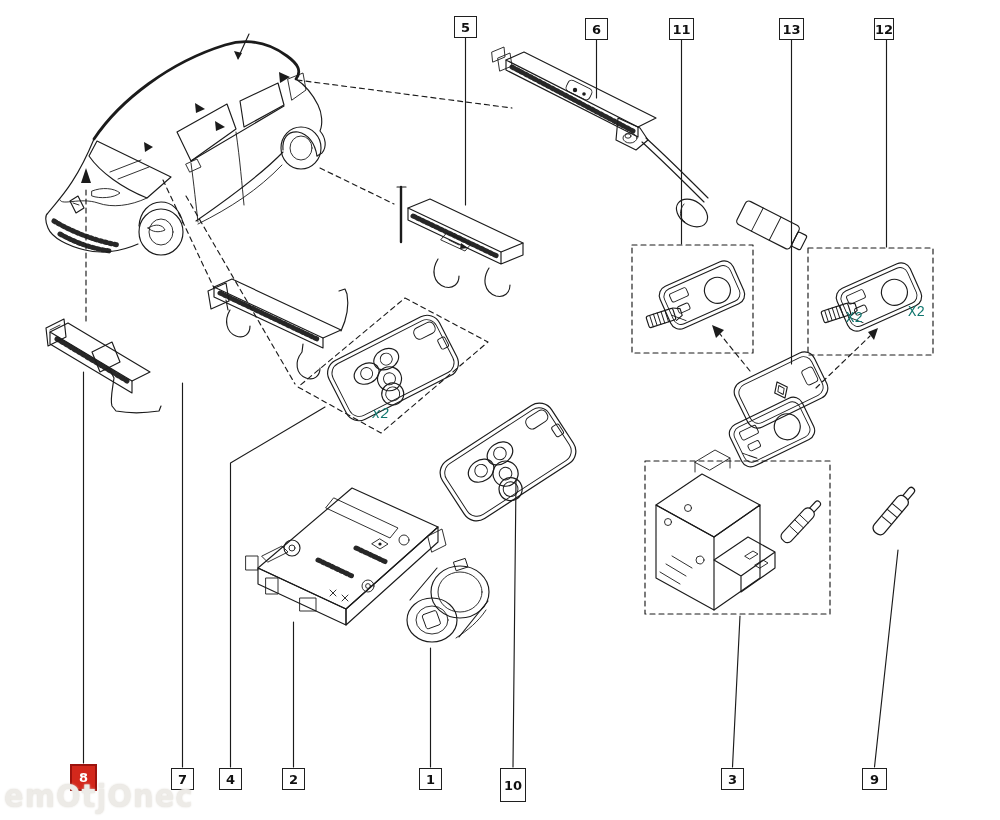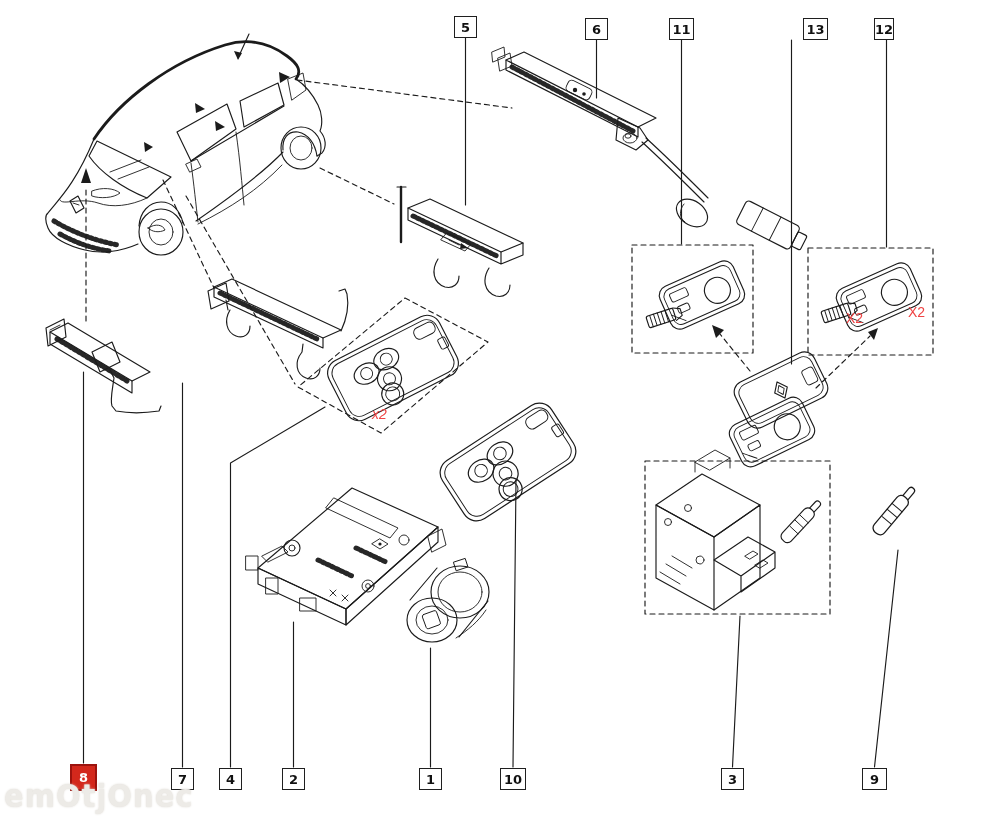--- a/index.html
+++ b/index.html
@@ -9,21 +9,21 @@
   svg .ln{stroke:#1b1b1b;fill:none;stroke-width:1.15;stroke-linecap:round;stroke-linejoin:round;}
   svg .thick{stroke-width:2.8;}
   svg .thin{stroke-width:0.9;}
   svg .dash{stroke-dasharray:5 4;}
   svg .ridge{stroke-dasharray:2 3;stroke-width:5;opacity:.95;}
   svg .fill{fill:#1b1b1b;stroke:none;}
   .callout{position:absolute;box-sizing:border-box;border:1.7px solid #1f1f1f;background:#ffffff;
            color:#111;font-weight:bold;font-size:13px;line-height:1;display:flex;align-items:center;
            justify-content:center;font-family:"DejaVu Sans",sans-serif;}
   .callout.red{background:#d3281c;border:2px solid #9c130e;color:#ffffff;}
-  .qty{position:absolute;color:#ef4444;font-size:14px;font-family:Liberation Sans, sans-serif;}
+  .qty{position:absolute;color:#0f766e;font-size:14px;font-family:Liberation Mono, monospace;}
   .qty.it{font-style:italic;}
   #watermark{position:absolute;left:4px;top:779px;font-size:29px;font-weight:bold;letter-spacing:1px;
              color:#edebe7;text-shadow:0 0 2px #ddd9d2;transform:scaleY(1.12);user-select:none;}
 </style>
 </head>
 <body>
 
 <div id="stage">
 
 <svg id="art" width="1000" height="820" viewBox="0 0 1000 820">
@@ -265,29 +265,29 @@
     <path d="M430.5,648 V767" class="ln"></path>
     <path d="M516,480 L513,767" class="ln"></path>
     <path d="M740,616 L732.5,767" class="ln"></path>
     <path d="M898,550 L874.5,767" class="ln"></path>
   </g>
 </svg>
 
   <div class="callout" style="left:454px;top:16px;width:23px;height:22px;">5</div>
   <div class="callout" style="left:585px;top:18px;width:23px;height:22px;">6</div>
   <div class="callout" style="left:669px;top:18px;width:25px;height:22px;">11</div>
-  <div class="callout" style="left:779px;top:18px;width:25px;height:22px;margin-left:24px;">13</div>
+  <div class="callout" style="left:779px;top:18px;width:25px;height:22px;">13</div>
   <div class="callout" style="left:874px;top:18px;width:20px;height:22px;">12</div>
 
   <div class="callout red" style="left:70px;top:764px;width:27px;height:27px;">8</div>
   <div class="callout" style="left:171px;top:768px;width:23px;height:22px;">7</div>
   <div class="callout" style="left:219px;top:768px;width:23px;height:22px;">4</div>
   <div class="callout" style="left:282px;top:768px;width:23px;height:22px;">2</div>
   <div class="callout" style="left:419px;top:768px;width:23px;height:22px;">1</div>
-  <div class="callout" style="left:500px;top:768px;width:26px;height:22px;">10</div>
+  <div class="callout" style="left:500px;top:768px;width:26px;height:34px;">10</div>
   <div class="callout" style="left:721px;top:768px;width:23px;height:22px;">3</div>
   <div class="callout" style="left:862px;top:768px;width:25px;height:22px;">9</div>
 
   <div class="qty it" style="left:372px;top:406px;">x2</div>
   <div class="qty" style="left:846px;top:310px;">X2</div>
   <div class="qty" style="left:908px;top:304px;">X2</div>
 
   <div id="watermark">emOtjOnec</div>
 </div>
 

